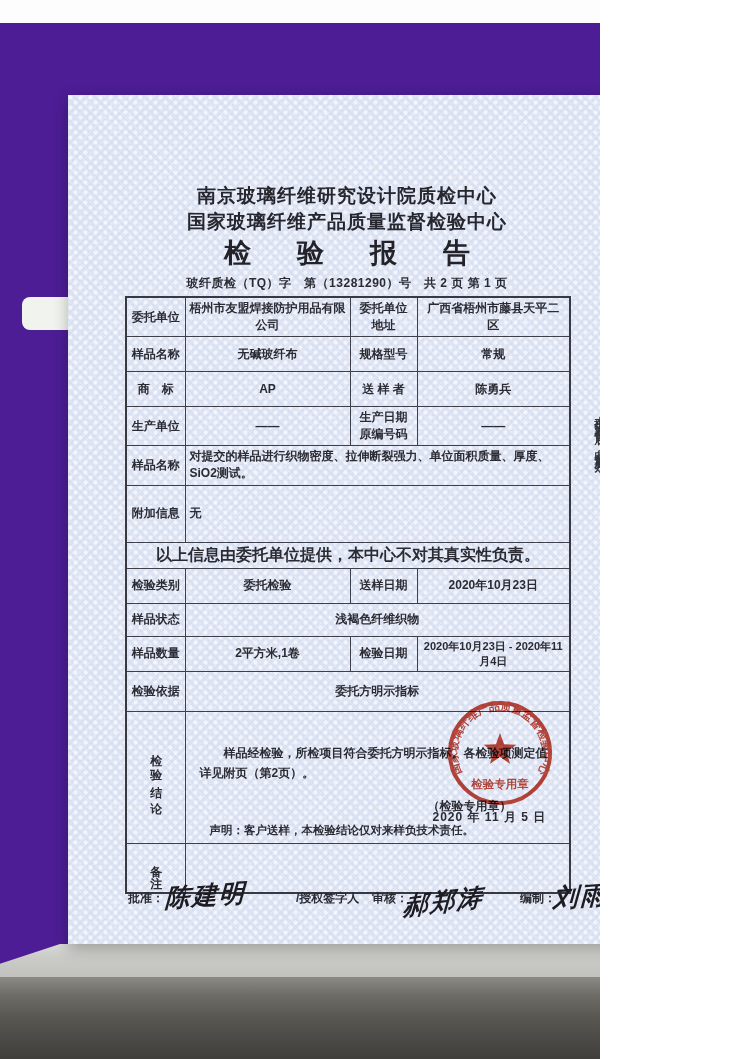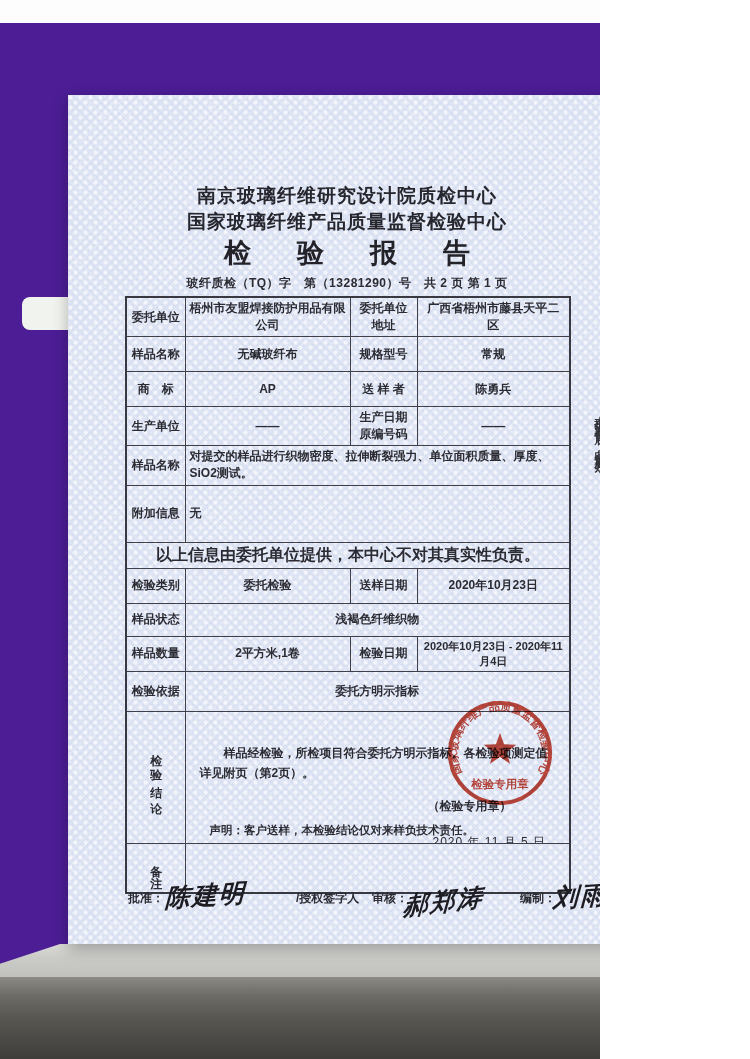--- a/index.html
+++ b/index.html
@@ -44,21 +44,21 @@
   .h35{height:35px}.h36{height:36px}.h57{height:57px}.h26{height:26px}
   .h33{height:33px}.h40{height:40px}.h132{height:132px}.h50{height:50px}
   .vlabel{writing-mode:vertical-lr;letter-spacing:16px;font-weight:700;display:inline-block;}
   .note-row{text-align:center;font-weight:700;font-size:16px;}
   .date-small{font-size:11px;}
 
   .concl-cell{position:relative;padding:0 !important;}
   .concl-text{position:absolute;left:14px;right:12px;top:32px;text-indent:2em;line-height:1.65;font-weight:600;text-align:left;}
   .seal-caption{position:absolute;left:242px;top:86px;font-weight:700;}
   .statement{position:absolute;left:24px;top:111px;font-weight:700;font-size:11.5px;}
-  .concl-date{position:absolute;left:247px;top:122px;font-weight:400;letter-spacing:1px;}
+  .concl-date{position:absolute;left:247px;top:97px;font-weight:700;letter-spacing:1px;}
 
   .margin-note{position:absolute;left:524px;top:312px;writing-mode:vertical-rl;
     font-size:11px;font-weight:700;letter-spacing:2.5px;color:#33333b;}
 
   .signatures{position:absolute;left:57px;top:786px;width:540px;height:55px;}
   .sig-label{position:absolute;font-size:12px;font-weight:700;top:9px;}
   .hand{position:absolute;font-size:25px;font-weight:600;color:#1c1c22;font-style:italic;
     transform:rotate(-4deg) skewX(-6deg);letter-spacing:2px;white-space:nowrap;}
 
   .stamp{position:absolute;mix-blend-mode:multiply;opacity:.92;}

